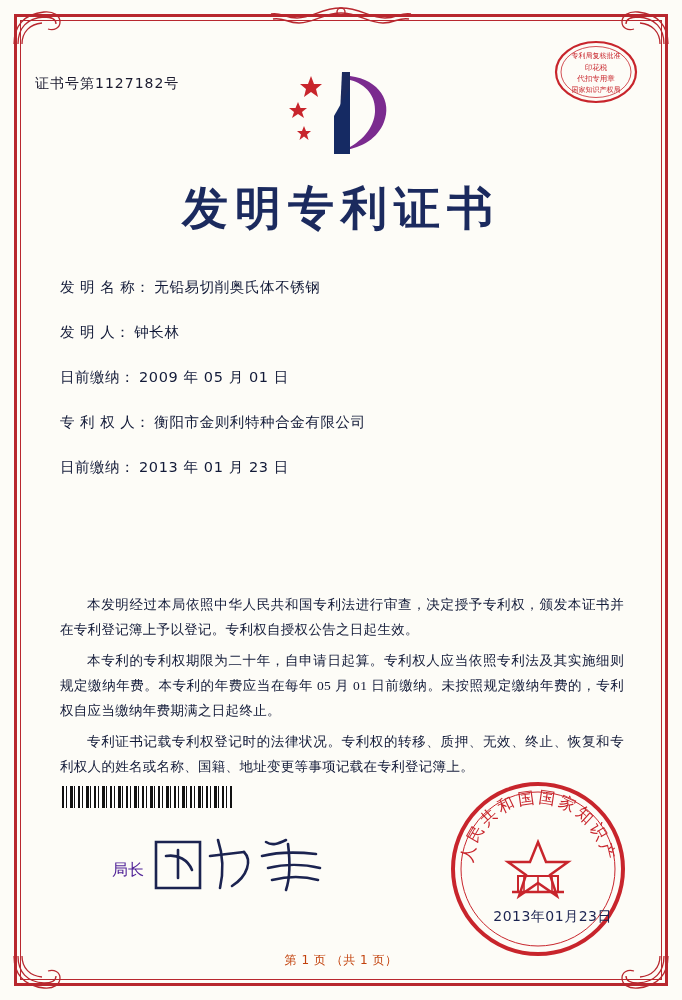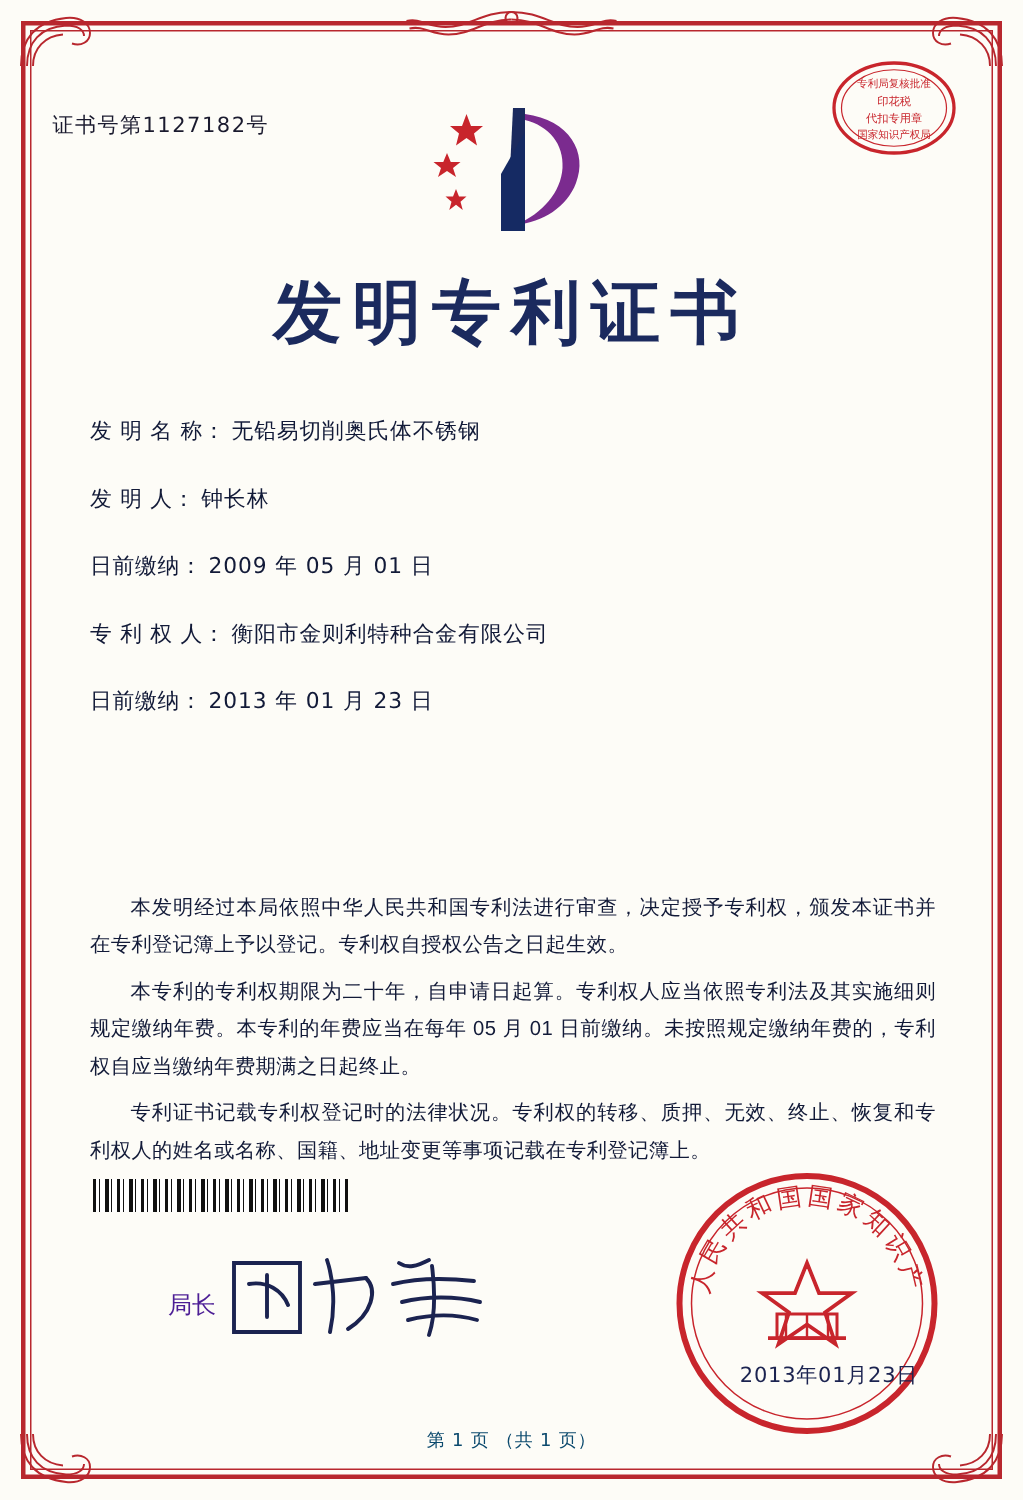--- a/index.html
+++ b/index.html
@@ -136,21 +136,21 @@
   
   .paragraphs {
     position: absolute;
     left: 60px;
     right: 58px;
     top: 592px;
     font-size: 13.5px;
     line-height: 25px;
     color: #121a38;
     text-align: justify;
-    font-family: Liberation Sans, sans-serif;
+    font-family: Liberation Serif, serif;
   }
   .paragraphs p {
     margin: 0 0 6px 0;
     text-indent: 27px;
     letter-spacing: 0.3px;
   }
 
   
   .barcode {
     position: absolute;
@@ -208,21 +208,21 @@
     letter-spacing: 0.5px;
     font-family: "DejaVu Sans", sans-serif;
   }
 
   .footer {
     position: absolute;
     left: 0; right: 0;
     top: 952px;
     text-align: center;
     font-size: 12px;
-    color: #0c4a6e;
+    color: #c2410c;
     letter-spacing: 0.5px;
     font-family: "DejaVu Sans", sans-serif;
   }
 </style>
 </head>
 <body>
 
 <div class="page">
 
   <div class="border-outer"></div>

